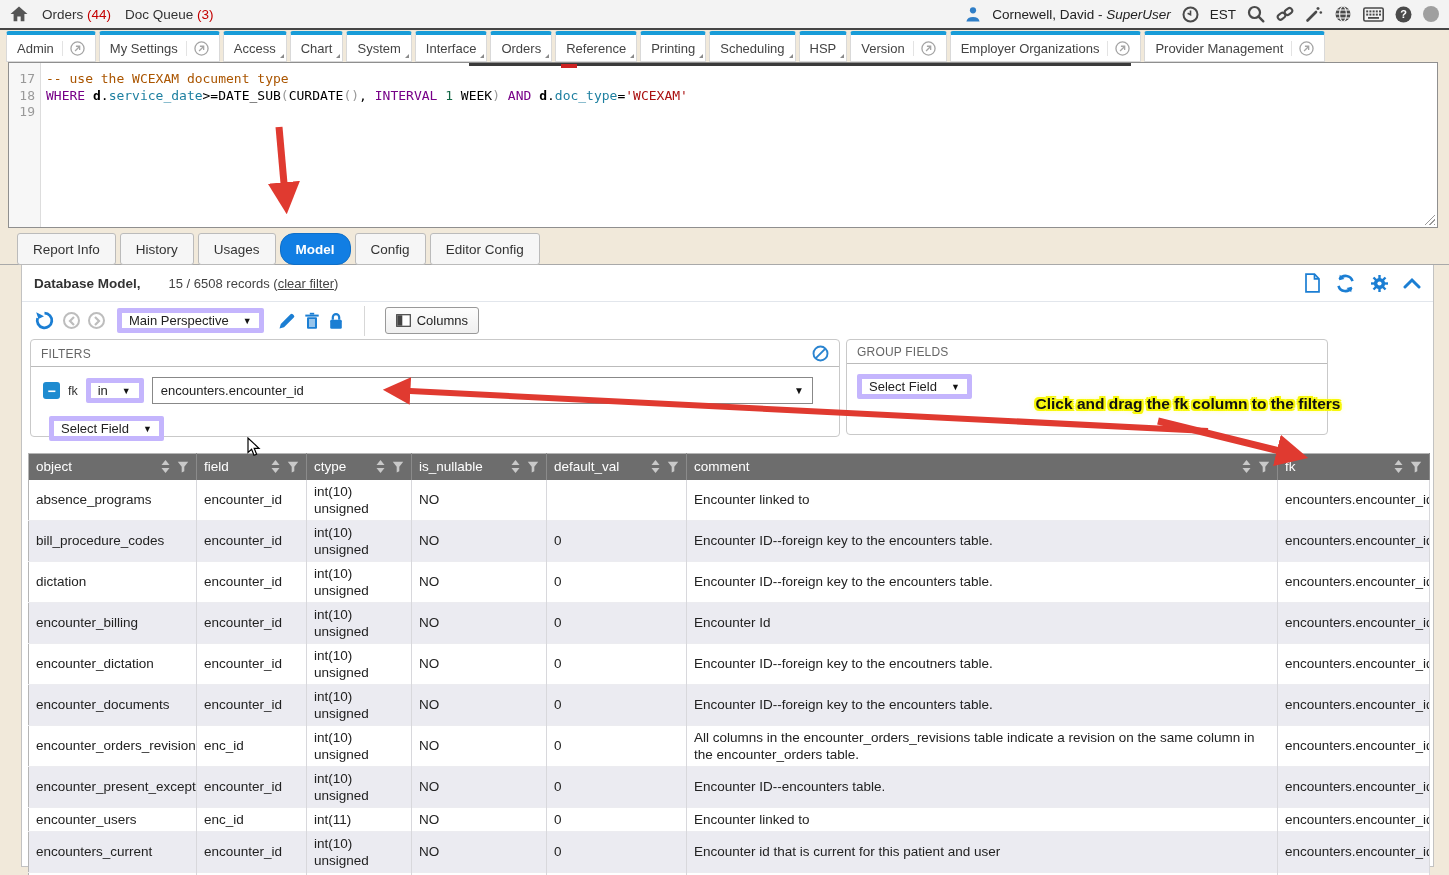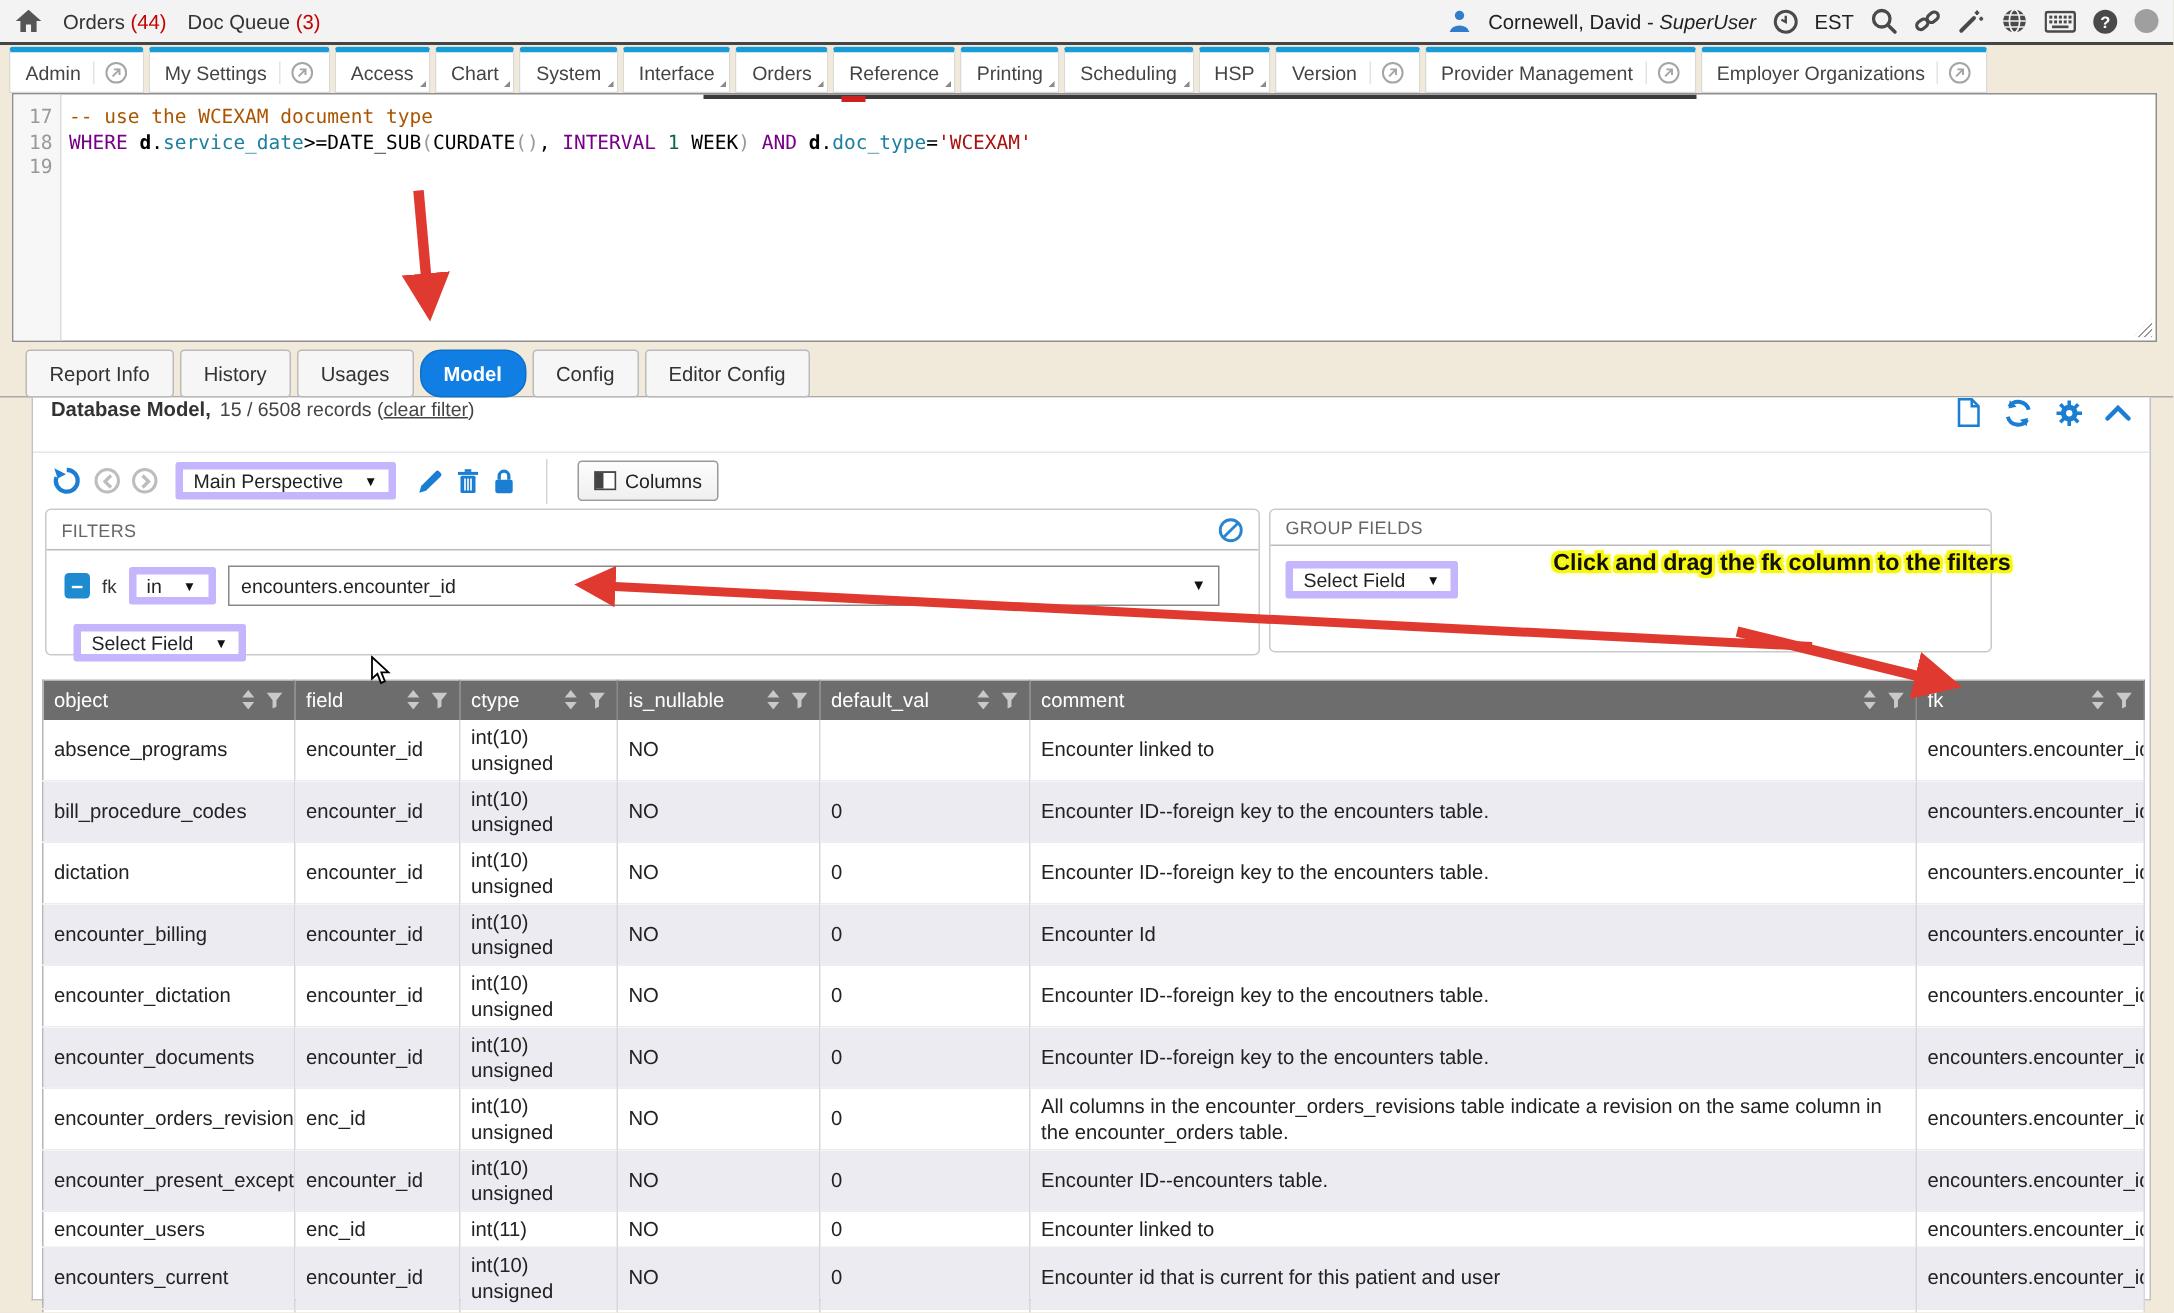--- a/index.html
+++ b/index.html
@@ -50,21 +50,21 @@
   
   .subtabs { position:absolute; left:17px; top:233px; display:flex; gap:4px; height:32px; z-index:5; }
   .stab { background:#f6f6f6; border:1px solid #bbb; border-radius:3px; padding:0 15px; display:flex;
           align-items:center; font-size:13.5px; color:#333; }
   .stab.active { background:#117ee3; border-color:#0f6fc8; color:#fff; font-weight:bold;border-radius:14px; }
   .tabline { position:absolute; left:0; top:264px; width:1449px; border-top:1px solid #a9a9a9; }
 
   
   .panel { position:absolute; left:21px; top:265px; width:1413px; height:602px; background:#fff;
            border:1px solid #c2c2c2; border-top:none; }
-  .panel-head { height:36px; display:flex; align-items:flex-start; padding:0 12px; }
+  .panel-head { height:36px; display:flex; align-items:center; padding:0 12px;gap:22px; }
   .ptitle { font-size:13.5px; font-weight:bold; color:#333; }
   .precords { font-size:13px; color:#444; margin-left:6px; }
   .plink { text-decoration:underline; color:#444; cursor:pointer; }
   .phead-icons { margin-left:auto; display:flex; align-items:center; gap:14px; }
   .panel-sep { border-top:1px solid #e2e6ec; }
 
   .toolbar { height:37px; display:flex; align-items:center; padding:0 12px; gap:8px; }
   .circle-btn { width:17px; height:17px; border-radius:50%; border:2px solid #bdbdbd; display:flex; align-items:center; justify-content:center; }
   .selectbox { height:25px; border:5px solid #c4b5fd; border-radius:2px; background:#fff; display:flex;
                align-items:center; padding:0 7px; font-size:13px; color:#222; gap:14px; }
@@ -97,21 +97,21 @@
   .th-label { flex:1; white-space:nowrap; overflow:hidden; }
   .th-icons { display:flex; align-items:center; gap:7px; }
   .grid td { padding:3px 7px; border-right:1px solid #d8d8dc; color:#222; line-height:17px; vertical-align:middle;
              overflow:hidden; }
   .grid tbody tr { border-bottom:1px solid #ececf0; background:#fff; }
   .grid tbody tr:nth-child(even) { background:#ebebf1; }
   .grid { border:1px solid #b5b5b5; }
 
   
   .overlay { position:absolute; left:0; top:0; width:1449px; height:875px; pointer-events:none; z-index:80; }
-  .annotation { position:absolute; left:1012px; top:367px; width:352px; text-align:center; z-index:70;
+  .annotation { position:absolute; left:1012px; top:395px; width:352px; text-align:center; z-index:70;
     font-size:15.5px; font-weight:bold; color:#111;
     text-shadow:-2px -2px 0 #f7f70a, 0 -2px 0 #f7f70a, 2px -2px 0 #f7f70a, -2px 0 0 #f7f70a, 2px 0 0 #f7f70a,
                 -2px 2px 0 #f7f70a, 0 2px 0 #f7f70a, 2px 2px 0 #f7f70a, 0 0 6px #f7f70a; }
   .cursor { position:absolute; left:247px; top:437px; z-index:90; }
 </style>
 </head>
 <body>
 
 <div class="page">
 
@@ -256,30 +256,30 @@
       <div class="mtab">
         <span>Version</span>
         <span class="launcher">
           <svg width="15" height="15" viewBox="0 0 16 16">
             <circle cx="8" cy="8" r="7" fill="none" stroke="#a5a5a5" stroke-width="1.4"></circle>
             <path d="M5.4 10.6 L10.2 5.8 M6.3 5.6 h4 v4" fill="none" stroke="#a5a5a5" stroke-width="1.4"></path>
           </svg>
         </span>
       </div>
       <div class="mtab">
-        <span>Provider Management</span>
+        <span>Employer Organizations</span>
         <span class="launcher">
           <svg width="15" height="15" viewBox="0 0 16 16">
             <circle cx="8" cy="8" r="7" fill="none" stroke="#a5a5a5" stroke-width="1.4"></circle>
             <path d="M5.4 10.6 L10.2 5.8 M6.3 5.6 h4 v4" fill="none" stroke="#a5a5a5" stroke-width="1.4"></path>
           </svg>
         </span>
       </div>
       <div class="mtab">
-        <span>Employer Organizations</span>
+        <span>Provider Management</span>
         <span class="launcher">
           <svg width="15" height="15" viewBox="0 0 16 16">
             <circle cx="8" cy="8" r="7" fill="none" stroke="#a5a5a5" stroke-width="1.4"></circle>
             <path d="M5.4 10.6 L10.2 5.8 M6.3 5.6 h4 v4" fill="none" stroke="#a5a5a5" stroke-width="1.4"></path>
           </svg>
         </span>
       </div>
     </div>
 
   <div class="editor">

